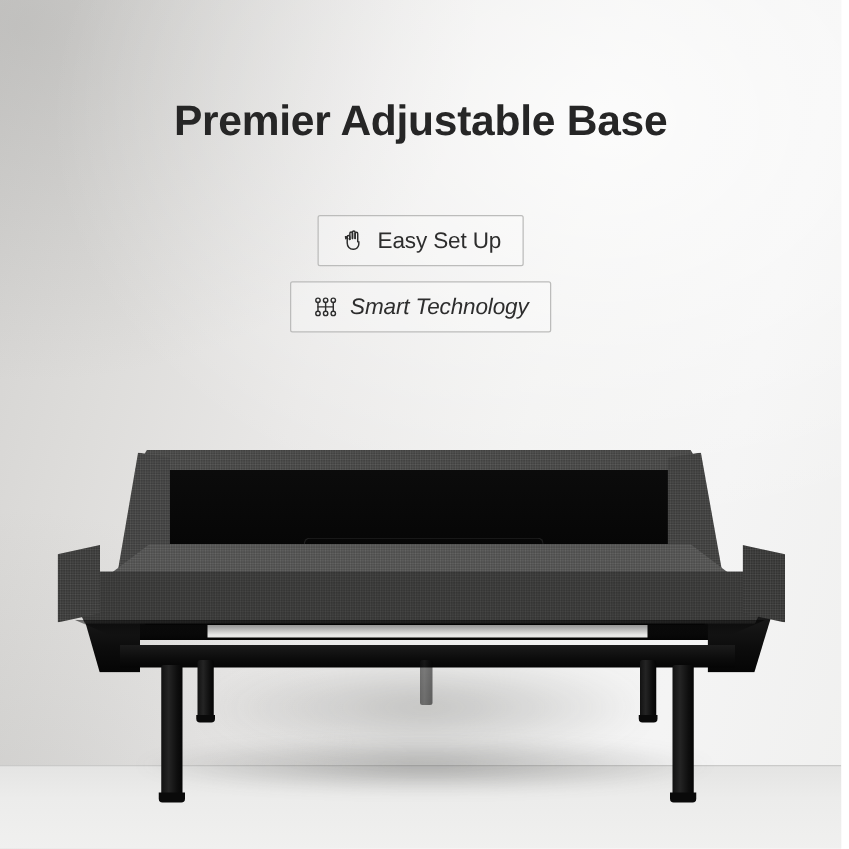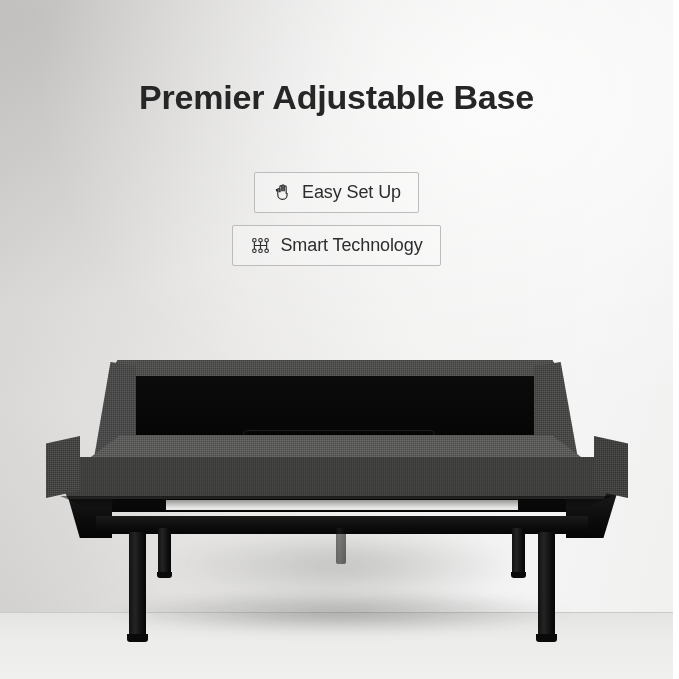--- a/index.html
+++ b/index.html
@@ -70,21 +70,21 @@
     position: absolute;
     left: 0; right: 0;
     top: 172px;
   }
   .badge-row {
     display: flex;
     justify-content: center;
     align-items: center;
     gap: 14px;
   }
-  .badge-row + .badge-row { margin-top: 12px; }
+  .badge-row + .badge-row { margin-top: 12px; font-style: italic; }
 
   .badge {
     display: inline-flex;
     align-items: center;
     gap: 9px;
     height: 41px;
     padding: 0 17px;
     border: 1px solid #bcbcbb;
     border-radius: 2px;
     background: rgba(255,255,255,0.26);

